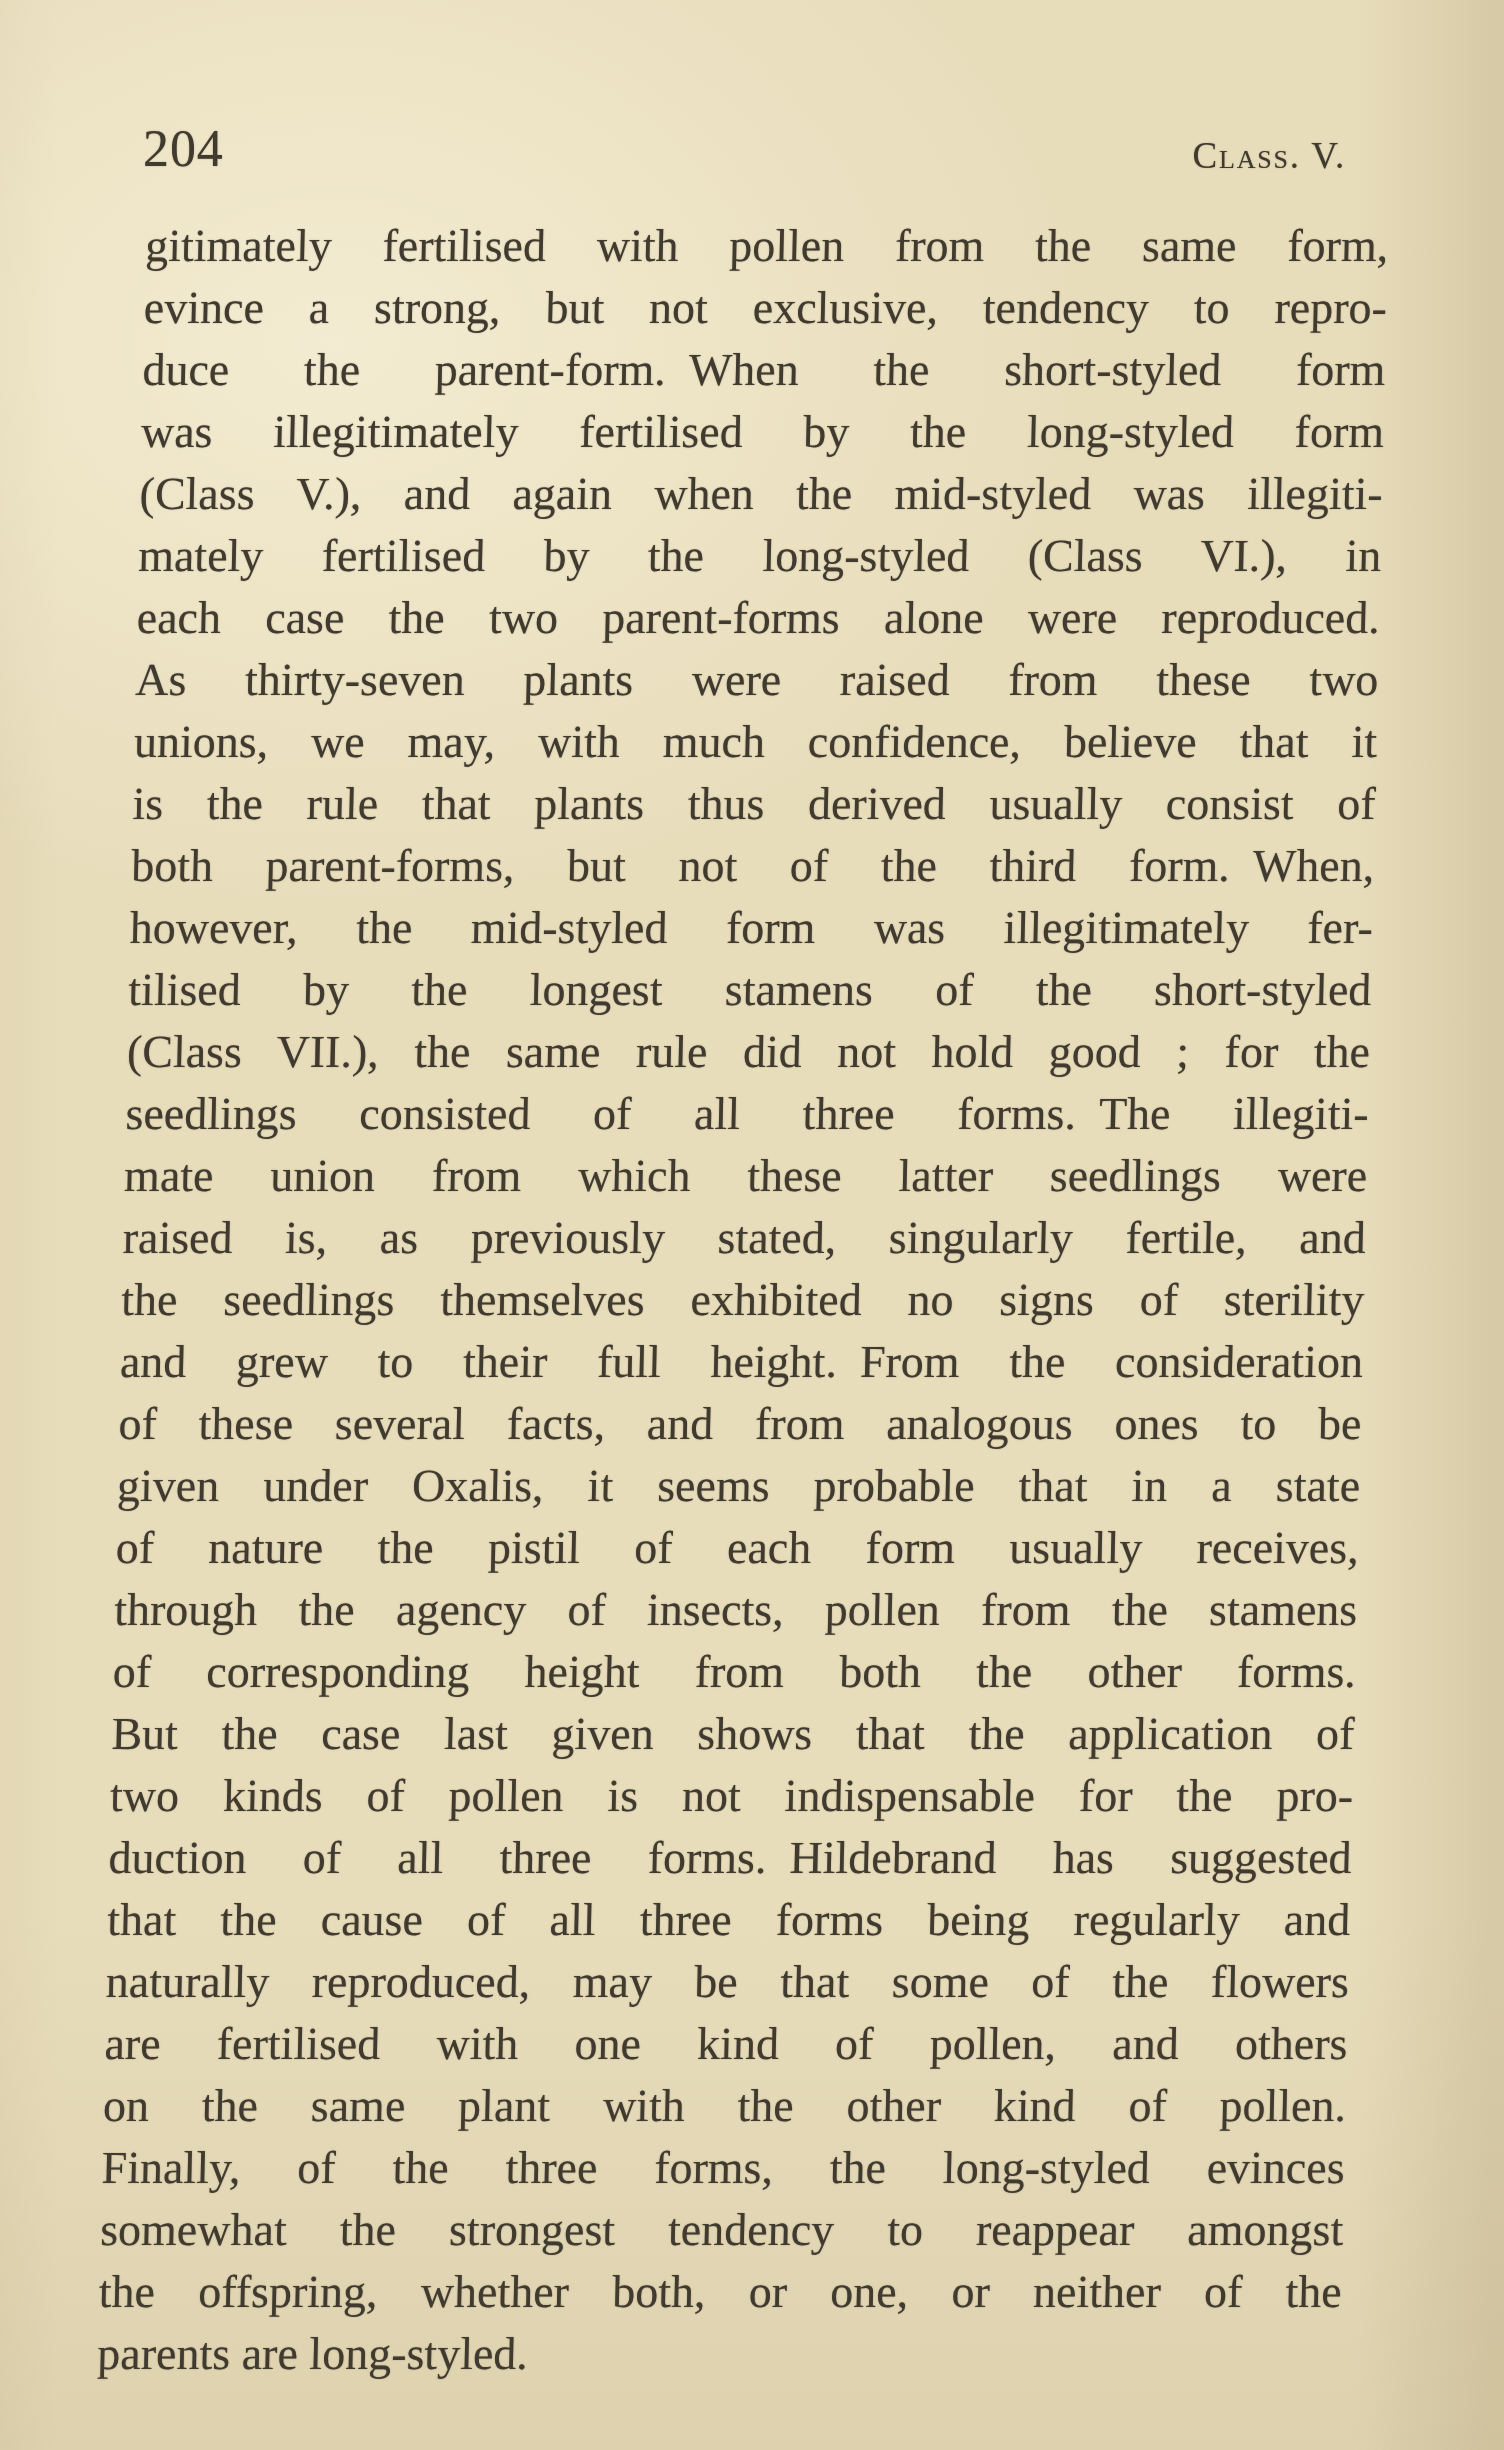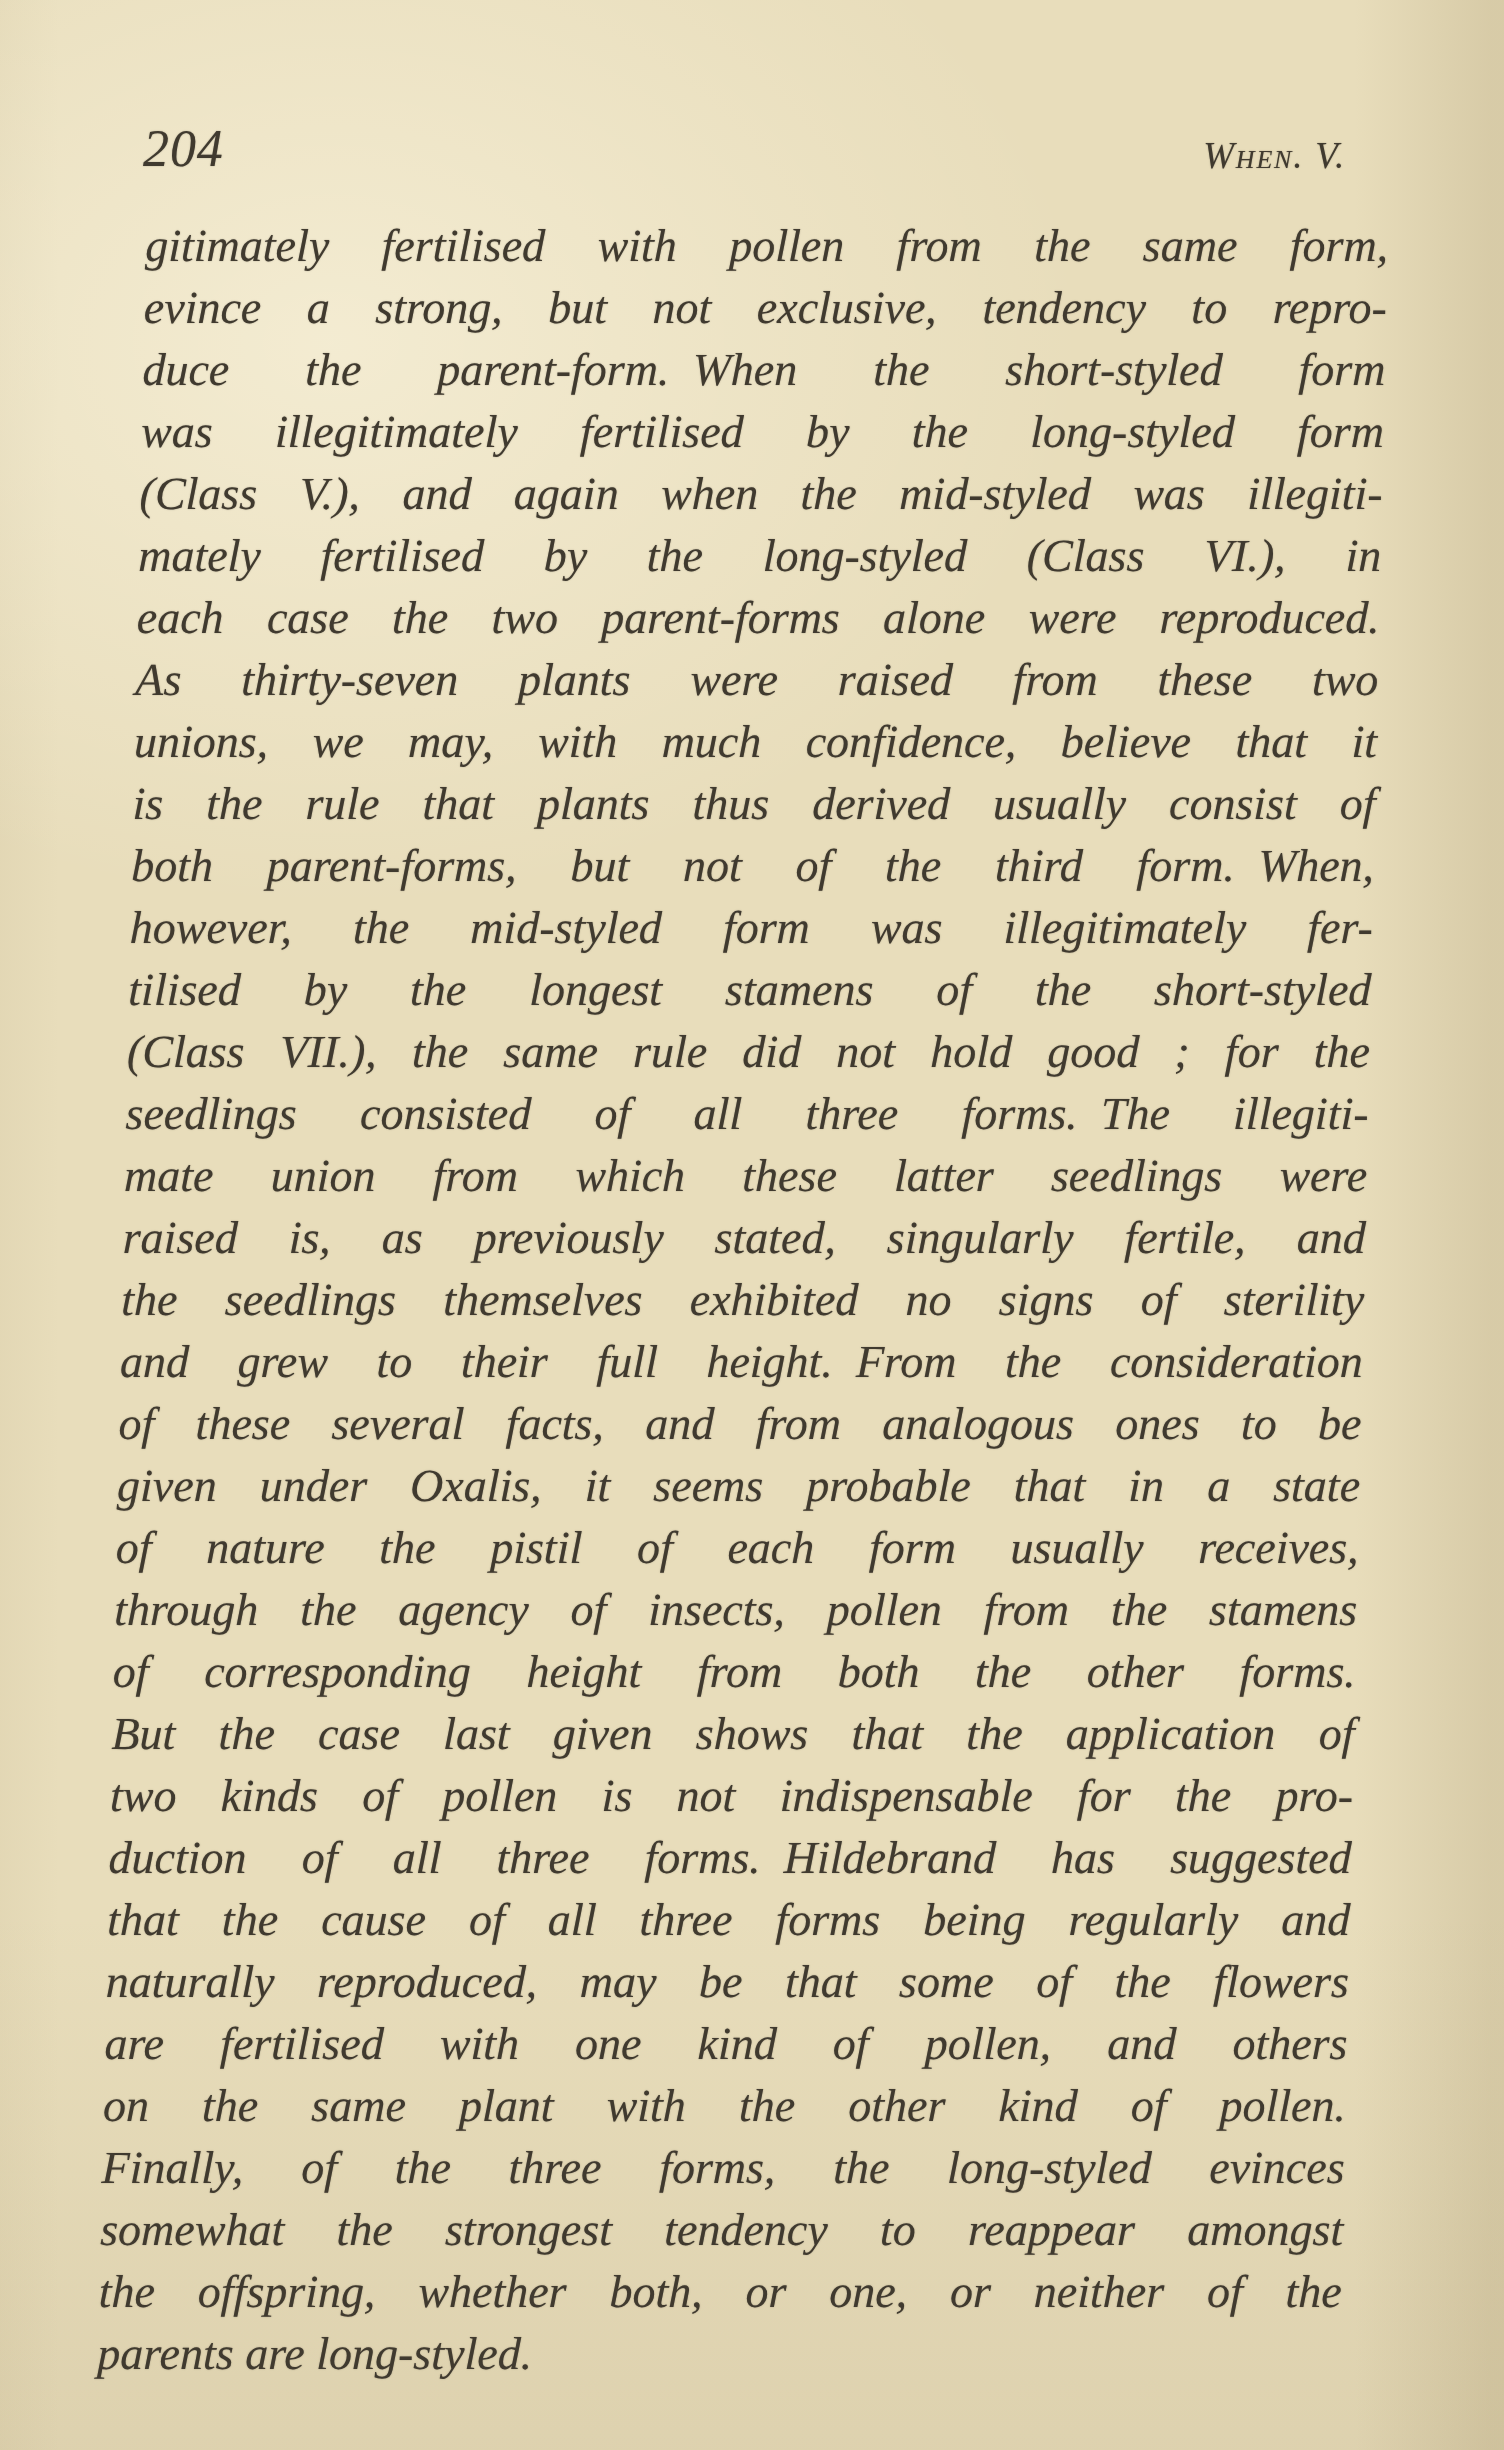--- a/index.html
+++ b/index.html
@@ -17,21 +17,20 @@
     position: relative;
     width: 1505px;
     height: 2450px;
     background:
       radial-gradient(ellipse 1073px 805px at 22% 14%, rgba(255,250,232,0.50), rgba(255,250,232,0) 70%),
       linear-gradient(to right, rgba(130,110,65,0.00) 90%, rgba(130,110,65,0.16) 99%),
       linear-gradient(to left, rgba(130,110,65,0.00) 96%, rgba(130,110,65,0.05) 100%),
       linear-gradient(to bottom, rgba(130,110,65,0.00) 78%, rgba(130,110,65,0.10) 100%),
       var(--paper);
     color: var(--ink);
-    font-style: italic;
   }
   .header { position: absolute; top: 127px; left: 0; width: 1505px; height: 63px; }
   .page-number {
     position: absolute; left: 143px; top: -3.6px;
     font-size: 52px; line-height: 1;
     letter-spacing: 0.9px;
     text-shadow: 0 0 1.3px rgba(64,58,47,0.55);
   }
   .running-title {
     position: absolute; left: 404px; top: 8px;
@@ -65,21 +64,21 @@
   .line:last-child {
     text-align-last: left;
   }
 </style>
 </head>
 <body>
 
 <div class="page">
   <div class="header">
     <span class="page-number">204</span>
-    <span class="chapter-label">When. V.</span>
+    <span class="chapter-label">Class. V.</span>
   </div>
 
   <div class="textblock">
       <div class="line">gitimately fertilised with pollen from the same form,</div>
       <div class="line">evince a strong, but not exclusive, tendency to repro-</div>
       <div class="line">duce the parent-form. When the short-styled form</div>
       <div class="line">was illegitimately fertilised by the long-styled form</div>
       <div class="line">(Class V.), and again when the mid-styled was illegiti-</div>
       <div class="line">mately fertilised by the long-styled (Class VI.), in</div>
       <div class="line">each case the two parent-forms alone were reproduced.</div>

